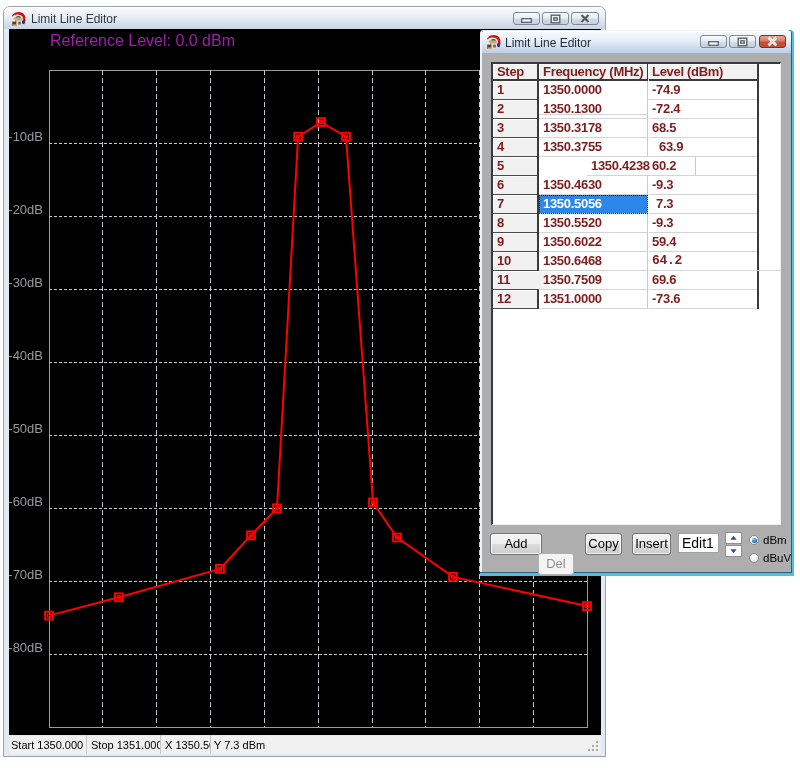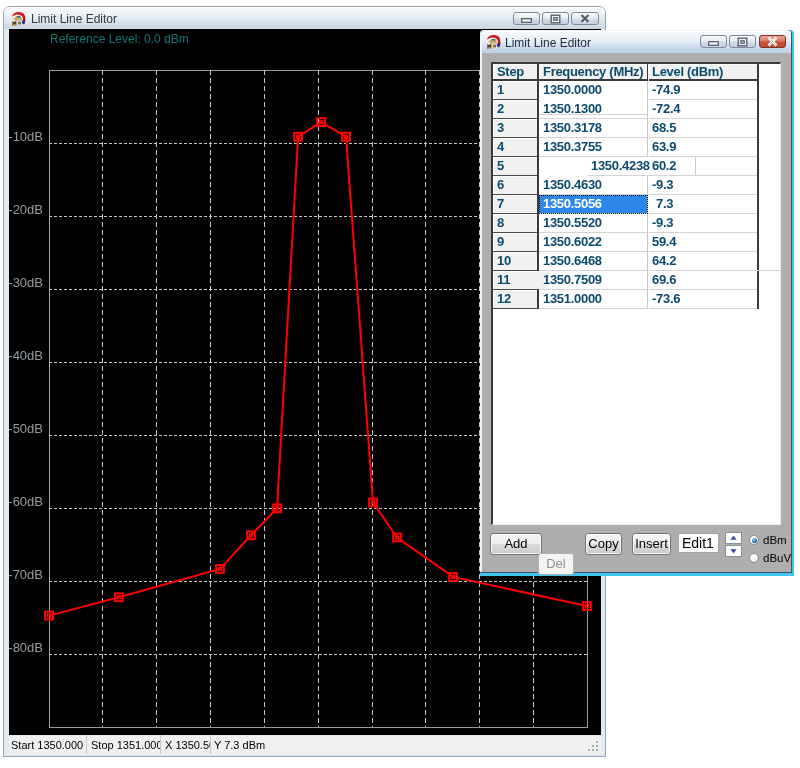--- a/index.html
+++ b/index.html
@@ -29,21 +29,21 @@
 #dlglight { left:480px; top:30px; width:311px; height:542px; background:#ECF3FA; border-radius:4px 4px 0 0; }
 #dlgcontent { left:482px; top:31px; width:309px; height:541px; background:#AEAEAE; }
 #dlgtitle { left:0; top:0; width:309px; height:22px; border-radius:3px 3px 0 0;
   background:linear-gradient(#F7FAFC, #E9F0F7 40%, #D0DEEE 70%, #BCCFE6 100%);
   box-shadow:inset 0 1px 0 #FDFEFE; }
 
 
 #grid { left:9px; top:31px; width:290px; height:463px; background:#FFFFFF;
   border-left:2px solid #3A3A3A; border-top:2px solid #3A3A3A;
   border-right:1px solid #EDEDED; border-bottom:1px solid #EDEDED; }
-.cell { position:absolute; font-size:13px; letter-spacing:-0.3px; font-weight:bold; color:#0c4a6e; white-space:nowrap; overflow:hidden; }
+.cell { position:absolute; font-size:13px; letter-spacing:-0.3px; font-weight:bold; color:#7f1d1d; white-space:nowrap; overflow:hidden; }
 .fixed { background:#F1F1F1; box-shadow:inset 1px 1px 0 #FCFCFC; }
 
 
 .btn { border:1px solid #747474; border-radius:3px; text-align:center;
   background:linear-gradient(#F5F5F5, #EEEEEE 48%, #DDDDDD 52%, #CBCBCB 100%);
   font-size:13px; color:#000; line-height:20px; box-shadow:inset 0 0 0 1px rgba(252,252,252,.8); }
 .btn.disabled { border-color:#AEB3B6; background:#F4F4F4; color:#8F8F8F; box-shadow:none;margin-top:20px; }
 .lbl { font-size:11.5px; line-height:11.5px; color:#000; white-space:nowrap; }
 </style>
 </head>
@@ -145,21 +145,21 @@
     <rect x="287.6" y="106.2" width="3" height="3"></rect>
     <rect x="310.5" y="91.6" width="3" height="3"></rect>
     <rect x="335.5" y="106.2" width="3" height="3"></rect>
     <rect x="362.5" y="471.9" width="3" height="3"></rect>
     <rect x="386.5" y="507.0" width="3" height="3"></rect>
     <rect x="442.5" y="546.4" width="3" height="3"></rect>
     <rect x="576.5" y="575.6" width="3" height="3"></rect>
   </g>
   </g>
 </svg>
-<div class="abs" style="left:50px; top:32px; font-size:12px; color:#0f766e;">Reference Level: 0.0 dBm</div>
+<div class="abs" style="left:50px; top:32px; font-size:16px; color:#a21caf;">Reference Level: 0.0 dBm</div>
 
 <div class="abs" id="statusbar"></div>
 <div class="abs sbtext" style="left:11px; top:736px; width:75px;">Start 1350.000</div>
 <div class="abs sbtext" style="left:91px; top:736px; width:69px;">Stop 1351.000</div>
 <div class="abs sbtext" style="left:165px; top:736px; width:45px;">X 1350.5056</div>
 <div class="abs sbtext" style="left:214px; top:736px; width:200px;">Y 7.3 dBm</div>
 <div class="abs sbsep" style="left:86px;"></div>
 <div class="abs sbsep" style="left:160px;"></div>
 <div class="abs sbsep" style="left:210px;"></div>
 <svg class="abs" style="left:587px; top:740px;" width="13" height="13">
@@ -222,39 +222,39 @@
       <div class="cell " style="left:46px;top:17px;width:109px;height:34px;line-height:17px;border-bottom:1px solid #D4D4D4;border-right:1px solid #C9C9C9; padding-left:4px; line-height:18px;">1350.0000</div>
       <div class="cell " style="left:156px;top:17px;width:108px;height:19px;line-height:17px;border-bottom:1px solid #D4D4D4; padding-left:3px; line-height:18px;">-74.9</div>
       <div class="cell fixed" style="left:0px;top:36px;width:44px;height:19px;line-height:17px;border-bottom:1px solid #4A4A4A; padding-left:4px; line-height:17px;">2</div>
       <div class="cell " style="left:46px;top:36px;width:109px;height:19px;line-height:17px;border-bottom:1px solid #D4D4D4;border-right:1px solid #C9C9C9; padding-left:4px; line-height:18px;">1350.1300</div>
       <div class="cell " style="left:156px;top:36px;width:108px;height:19px;line-height:17px;border-bottom:1px solid #D4D4D4; padding-left:3px; line-height:18px;">-72.4</div>
       <div class="cell fixed" style="left:0px;top:55px;width:44px;height:19px;line-height:17px;border-bottom:1px solid #4A4A4A; padding-left:4px; line-height:17px;">3</div>
       <div class="cell " style="left:46px;top:55px;width:109px;height:19px;line-height:17px;border-bottom:1px solid #D4D4D4;border-right:1px solid #C9C9C9; padding-left:4px; line-height:18px;">1350.3178</div>
       <div class="cell " style="left:156px;top:55px;width:108px;height:19px;line-height:17px;border-bottom:1px solid #D4D4D4; padding-left:3px; line-height:18px;">68.5</div>
       <div class="cell fixed" style="left:0px;top:74px;width:44px;height:19px;line-height:17px;border-bottom:1px solid #4A4A4A; padding-left:4px; line-height:17px;">4</div>
       <div class="cell " style="left:46px;top:74px;width:109px;height:19px;line-height:17px;border-bottom:1px solid #D4D4D4;border-right:1px solid #C9C9C9; padding-left:4px; line-height:18px;">1350.3755</div>
-      <div class="cell " style="left:156px;top:74px;width:108px;height:19px;line-height:17px;border-bottom:1px solid #D4D4D4; padding-left:3px; line-height:18px;">63.9</div>
+      <div class="cell " style="left:156px;top:74px;width:108px;height:19px;line-height:17px;border-bottom:1px solid #D4D4D4; padding-left:10px; line-height:18px;">63.9</div>
       <div class="cell fixed" style="left:0px;top:93px;width:44px;height:19px;line-height:17px;border-bottom:1px solid #4A4A4A; padding-left:4px; line-height:17px;">5</div>
       <div class="cell " style="left:46px;top:93px;width:109px;height:19px;line-height:17px;border-bottom:1px solid #D4D4D4;border-right:1px solid #C9C9C9; padding-left:4px; line-height:18px;margin-left:48px;">1350.4238</div>
       <div class="cell " style="left:156px;top:93px;width:108px;height:19px;line-height:17px;border-bottom:1px solid #D4D4D4; padding-left:3px; line-height:18px;">60.2</div>
       <div class="cell fixed" style="left:0px;top:112px;width:44px;height:19px;line-height:17px;border-bottom:1px solid #4A4A4A; padding-left:4px; line-height:17px;">6</div>
       <div class="cell " style="left:46px;top:112px;width:109px;height:19px;line-height:17px;border-bottom:1px solid #D4D4D4;border-right:1px solid #C9C9C9; padding-left:4px; line-height:18px;">1350.4630</div>
       <div class="cell " style="left:156px;top:112px;width:108px;height:19px;line-height:17px;border-bottom:1px solid #D4D4D4; padding-left:3px; line-height:18px;">-9.3</div>
       <div class="cell fixed" style="left:0px;top:131px;width:44px;height:19px;line-height:17px;border-bottom:1px solid #4A4A4A; padding-left:4px; line-height:17px;">7</div>
       <div class="cell " style="left:46px;top:131px;width:109px;height:19px;line-height:17px;border-bottom:1px solid #D4D4D4;border-right:1px solid #C9C9C9; padding-left:4px; line-height:18px;background:#2C87E8;color:#FFF;outline:1px dotted #111;outline-offset:-1px;">1350.5056</div>
       <div class="cell " style="left:156px;top:131px;width:108px;height:19px;line-height:17px;border-bottom:1px solid #D4D4D4; padding-left:7px; line-height:18px;">7.3</div>
       <div class="cell fixed" style="left:0px;top:150px;width:44px;height:19px;line-height:17px;border-bottom:1px solid #4A4A4A; padding-left:4px; line-height:17px;">8</div>
       <div class="cell " style="left:46px;top:150px;width:109px;height:19px;line-height:17px;border-bottom:1px solid #D4D4D4;border-right:1px solid #C9C9C9; padding-left:4px; line-height:18px;">1350.5520</div>
       <div class="cell " style="left:156px;top:150px;width:108px;height:19px;line-height:17px;border-bottom:1px solid #D4D4D4; padding-left:3px; line-height:18px;">-9.3</div>
       <div class="cell fixed" style="left:0px;top:169px;width:44px;height:19px;line-height:17px;border-bottom:1px solid #4A4A4A; padding-left:4px; line-height:17px;">9</div>
       <div class="cell " style="left:46px;top:169px;width:109px;height:19px;line-height:17px;border-bottom:1px solid #D4D4D4;border-right:1px solid #C9C9C9; padding-left:4px; line-height:18px;">1350.6022</div>
       <div class="cell " style="left:156px;top:169px;width:108px;height:19px;line-height:17px;border-bottom:1px solid #D4D4D4; padding-left:3px; line-height:18px;">59.4</div>
       <div class="cell fixed" style="left:0px;top:188px;width:44px;height:19px;line-height:17px;border-bottom:1px solid #4A4A4A; padding-left:4px; line-height:17px;">10</div>
       <div class="cell " style="left:46px;top:188px;width:109px;height:19px;line-height:17px;border-bottom:1px solid #D4D4D4;border-right:1px solid #C9C9C9; padding-left:4px; line-height:18px;">1350.6468</div>
-      <div class="cell " style="left:156px;top:188px;width:132px;height:19px;line-height:17px;border-bottom:1px solid #D4D4D4; padding-left:3px; line-height:18px;">64.2</div>
+      <div class="cell " style="left:156px;top:188px;width:132px;height:19px;line-height:17px;border-bottom:1px solid #D4D4D4; padding-left:3px; line-height:18px;font-family:Liberation Mono, monospace;">64.2</div>
       <div class="cell fixed" style="left:0px;top:207px;width:56px;height:19px;line-height:17px;border-bottom:1px solid #4A4A4A; padding-left:4px; line-height:17px;">11</div>
       <div class="cell " style="left:46px;top:207px;width:109px;height:19px;line-height:17px;border-bottom:1px solid #D4D4D4;border-right:1px solid #C9C9C9; padding-left:4px; line-height:18px;">1350.7509</div>
       <div class="cell " style="left:156px;top:207px;width:108px;height:19px;line-height:17px;border-bottom:1px solid #D4D4D4; padding-left:3px; line-height:18px;">69.6</div>
       <div class="cell fixed" style="left:0px;top:226px;width:44px;height:19px;line-height:17px;border-bottom:1px solid #4A4A4A; padding-left:4px; line-height:17px;">12</div>
       <div class="cell " style="left:46px;top:226px;width:109px;height:19px;line-height:17px;border-bottom:1px solid #D4D4D4;border-right:1px solid #C9C9C9; padding-left:4px; line-height:18px;">1351.0000</div>
       <div class="cell " style="left:156px;top:226px;width:108px;height:19px;line-height:17px;border-bottom:1px solid #D4D4D4; padding-left:3px; line-height:18px;">-73.6</div>
     </div>
 
   <div class="abs btn" style="left:8px; top:502px; width:52px; height:22px;">Add</div>
   <div class="abs btn disabled" style="left:56px; top:502px; width:36px; height:22px;">Del</div>

